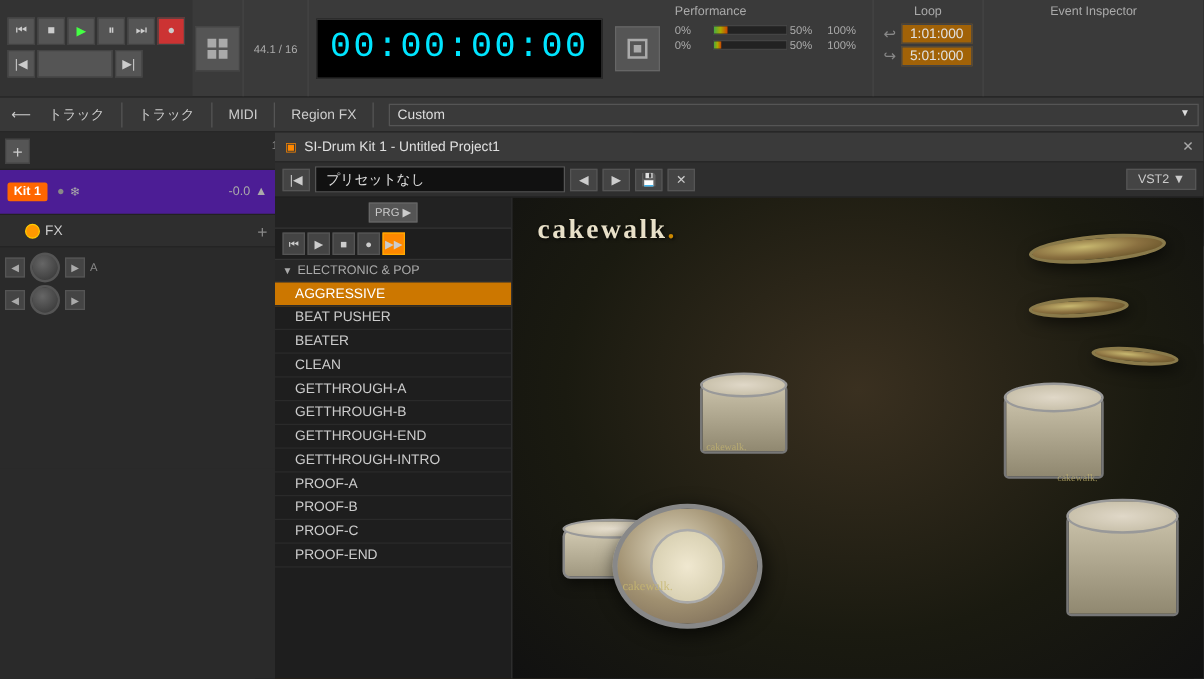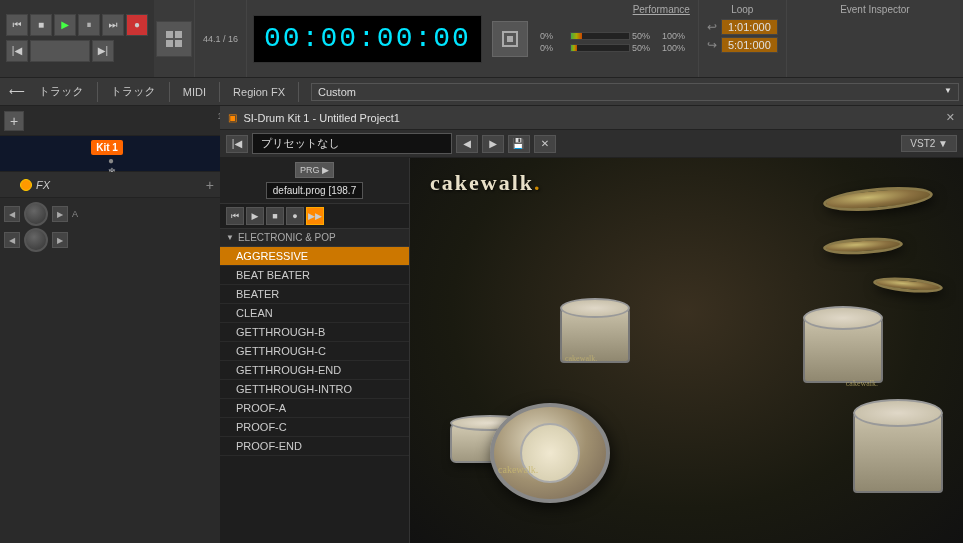--- a/index.html
+++ b/index.html
@@ -132,23 +132,22 @@
       display: flex;
       flex-direction: column;
       padding: 4px 8px;
       border-right: 1px solid #444;
       height: 100%;
       justify-content: flex-start;
     }
     .perf-title {
       font-size: 10px;
       color: #aaa;
-      text-align: right;
-      margin-bottom: 16px;
-      text-decoration: underline;
+      text-align: left;
+      margin-bottom: 4px;
     }
     .perf-row {
       display: flex;
       align-items: center;
       gap: 2px;
       margin-bottom: 2px;
     }
     .perf-meter {
       width: 60px;
       height: 8px;
@@ -292,24 +291,23 @@
     }
     .custom-dropdown-arrow {
       margin-left: auto;
       font-size: 8px;
     }
 
     .kit-row {
       display: flex;
       align-items: center;
       padding: 4px 6px;
-      background: #0f172a;
+      background: #4c1d95;
       border-bottom: 1px solid #222;
       height: 36px;
-      flex-direction: column;
     }
     .kit-label {
       background: #ff6600;
       color: white;
       font-size: 10px;
       font-weight: bold;
       padding: 2px 5px;
       border-radius: 2px;
       margin-right: 6px;
     }
@@ -338,21 +336,20 @@
       height: 12px;
       border-radius: 50%;
       background: #ff9900;
       border: 1px solid #ffcc00;
       margin-right: 4px;
       cursor: pointer;
     }
     .fx-label {
       font-size: 11px;
       color: #ccc;
-      font-style: italic;
     }
     .fx-add {
       margin-left: auto;
       color: #888;
       cursor: pointer;
       font-size: 14px;
     }
 
     
     .controls-area {
@@ -866,45 +863,45 @@
       <div class="sl-toolbar-btn">✕</div>
       <div class="sl-vst-btn">VST2 ▼</div>
     </div>
 
     <div class="sl-body">
 
       <div class="preset-panel">
 
         <div style="display:flex;align-items:center;padding:4px;gap:4px;background:#222;border-bottom:1px solid #333;flex-direction:column;">
           <span style="background:#555;border:1px solid #666;color:#ccc;padding:2px 4px;font-size:9px;cursor:pointer;">PRG ▶</span>
-          <div style="background:#111;border:1px solid #555;color:#e0e0e0;padding:2px 6px;font-size:10px;flex:1;">default.prog [198.7</div>
         </div>
 
         <div class="sl-top-playback">
           <div class="play-btn-small">⏮</div>
           <div class="play-btn-small">▶</div>
           <div class="play-btn-small">■</div>
           <div class="play-btn-small">●</div>
           <div class="play-btn-small" style="background:#ff8800;border-color:#ffaa00;">▶▶</div>
         </div>
 
         <div class="preset-list">
           <div class="preset-category">
             <span class="preset-category-arrow">▼</span>
             <span>ELECTRONIC &amp; POP</span>
           </div>
           <div class="preset-item selected">AGGRESSIVE</div>
-          <div class="preset-item">BEAT BEATER</div>
+          <div class="preset-item">BEAT PUSHER</div>
           <div class="preset-item">BEATER</div>
           <div class="preset-item">CLEAN</div>
+          <div class="preset-item">GETTHROUGH-A</div>
           <div class="preset-item">GETTHROUGH-B</div>
-          <div class="preset-item">GETTHROUGH-C</div>
           <div class="preset-item">GETTHROUGH-END</div>
           <div class="preset-item">GETTHROUGH-INTRO</div>
           <div class="preset-item">PROOF-A</div>
+          <div class="preset-item">PROOF-B</div>
           <div class="preset-item">PROOF-C</div>
           <div class="preset-item">PROOF-END</div>
         </div>
 
         <div style="width:8px;background:#333;position:absolute;right:0;top:80px;bottom:0;">
           <div style="width:100%;height:80px;background:#666;border-radius:2px;margin-top:10px;"></div>
         </div>
       </div>
 
       <div class="drumkit-panel">

